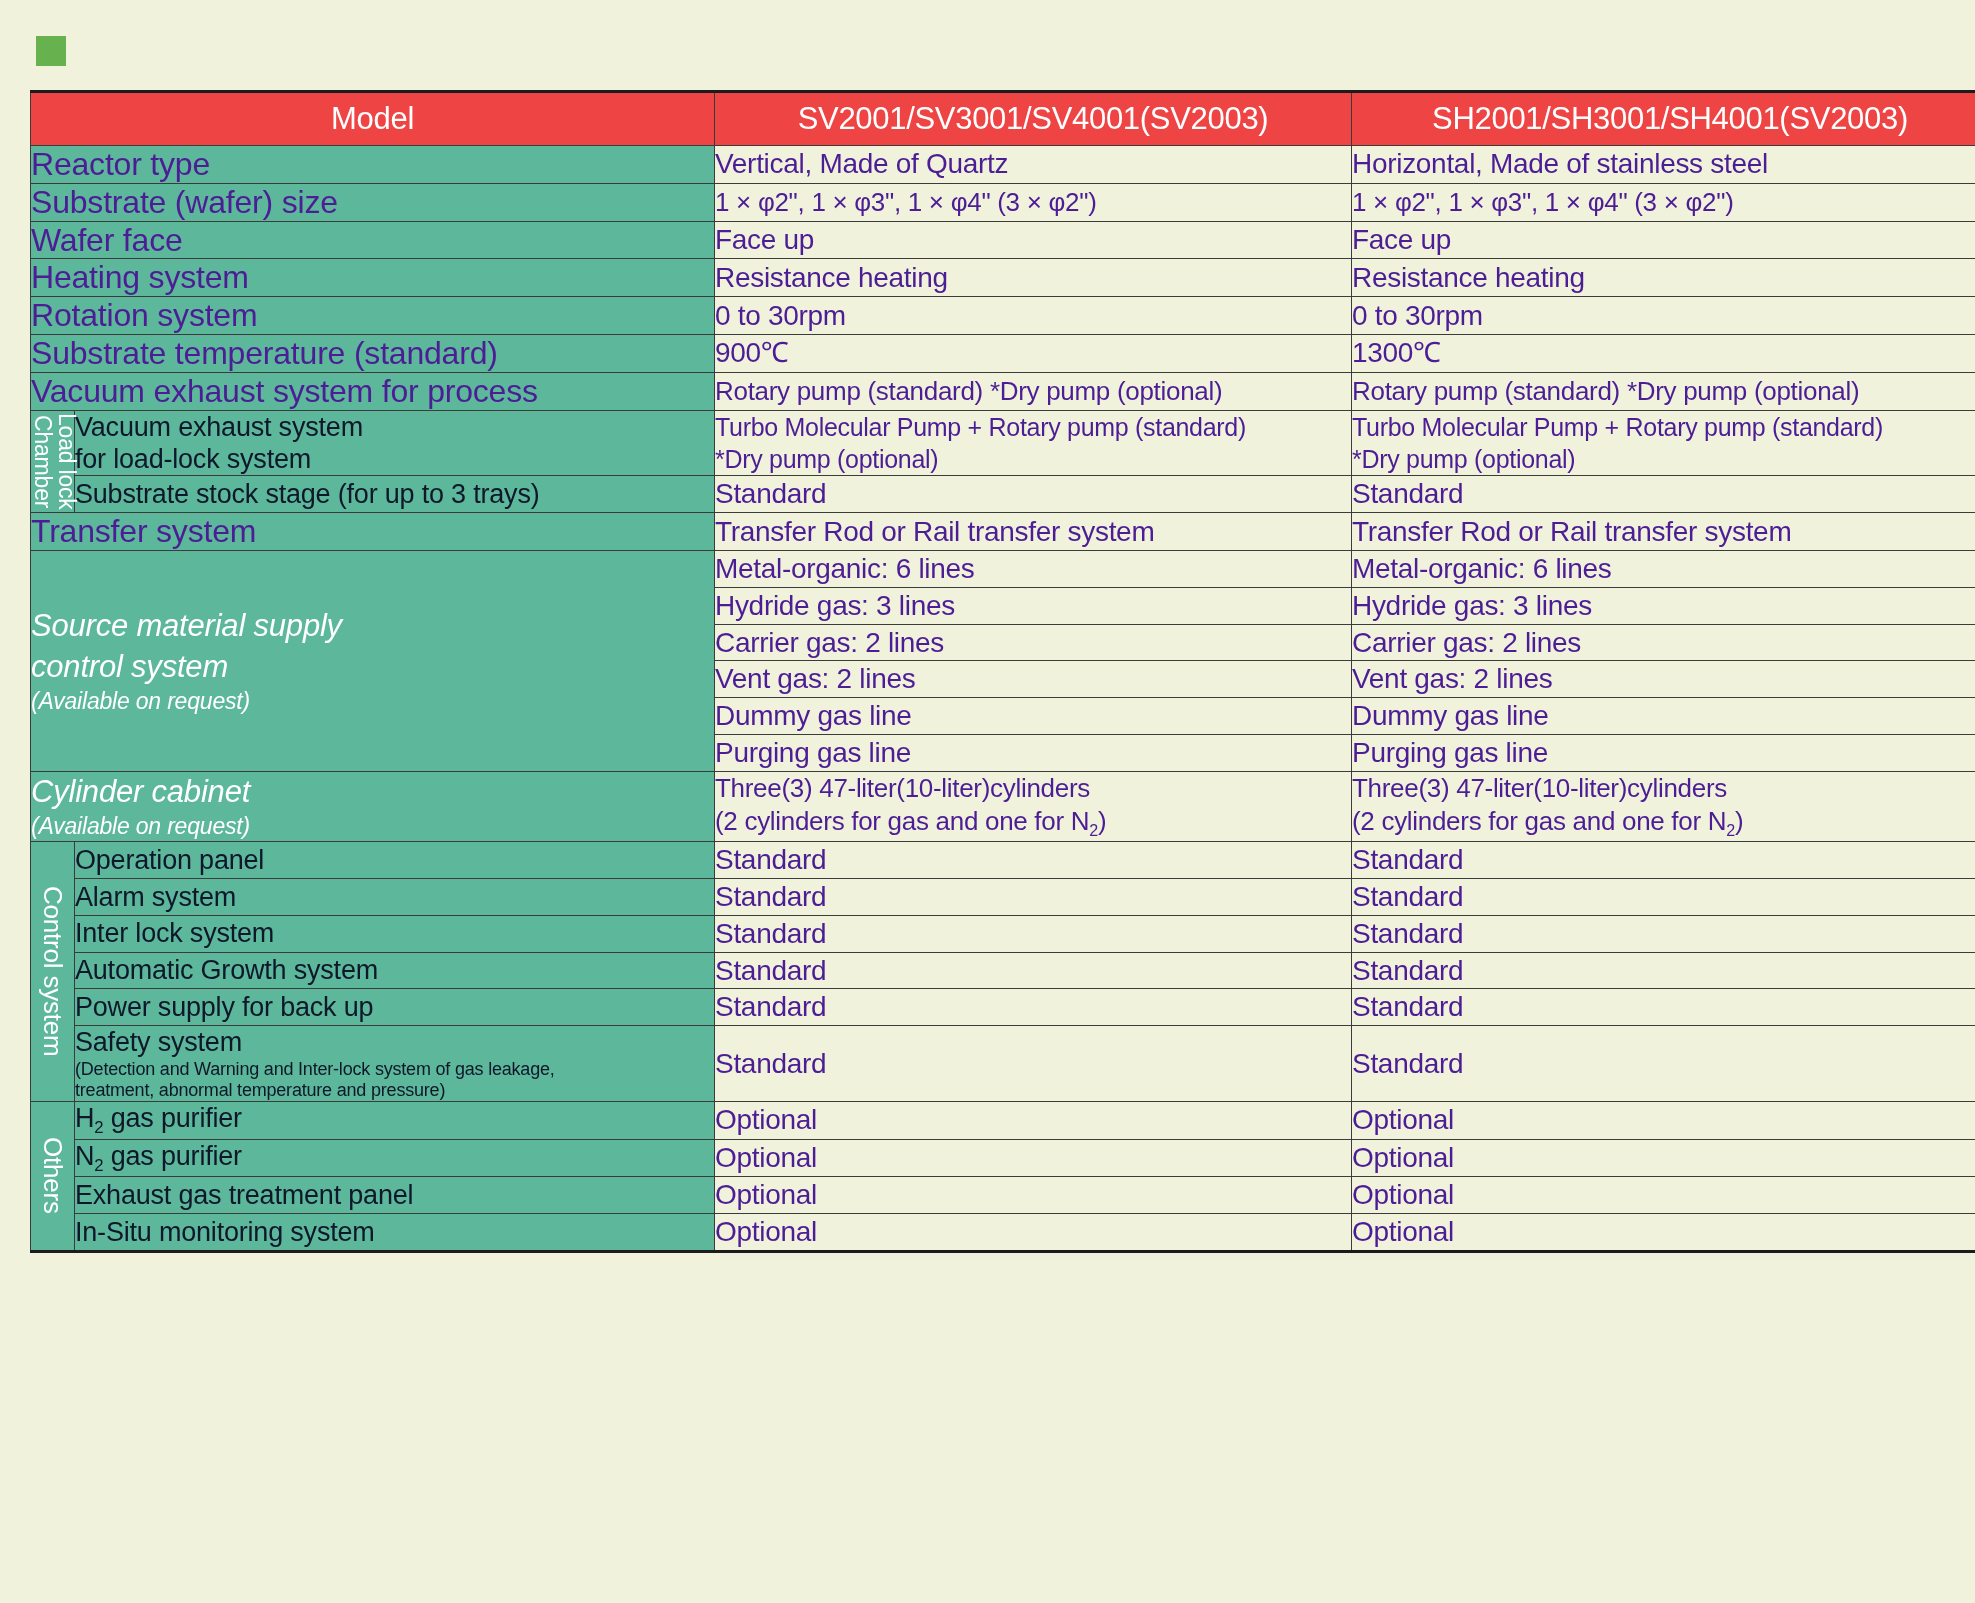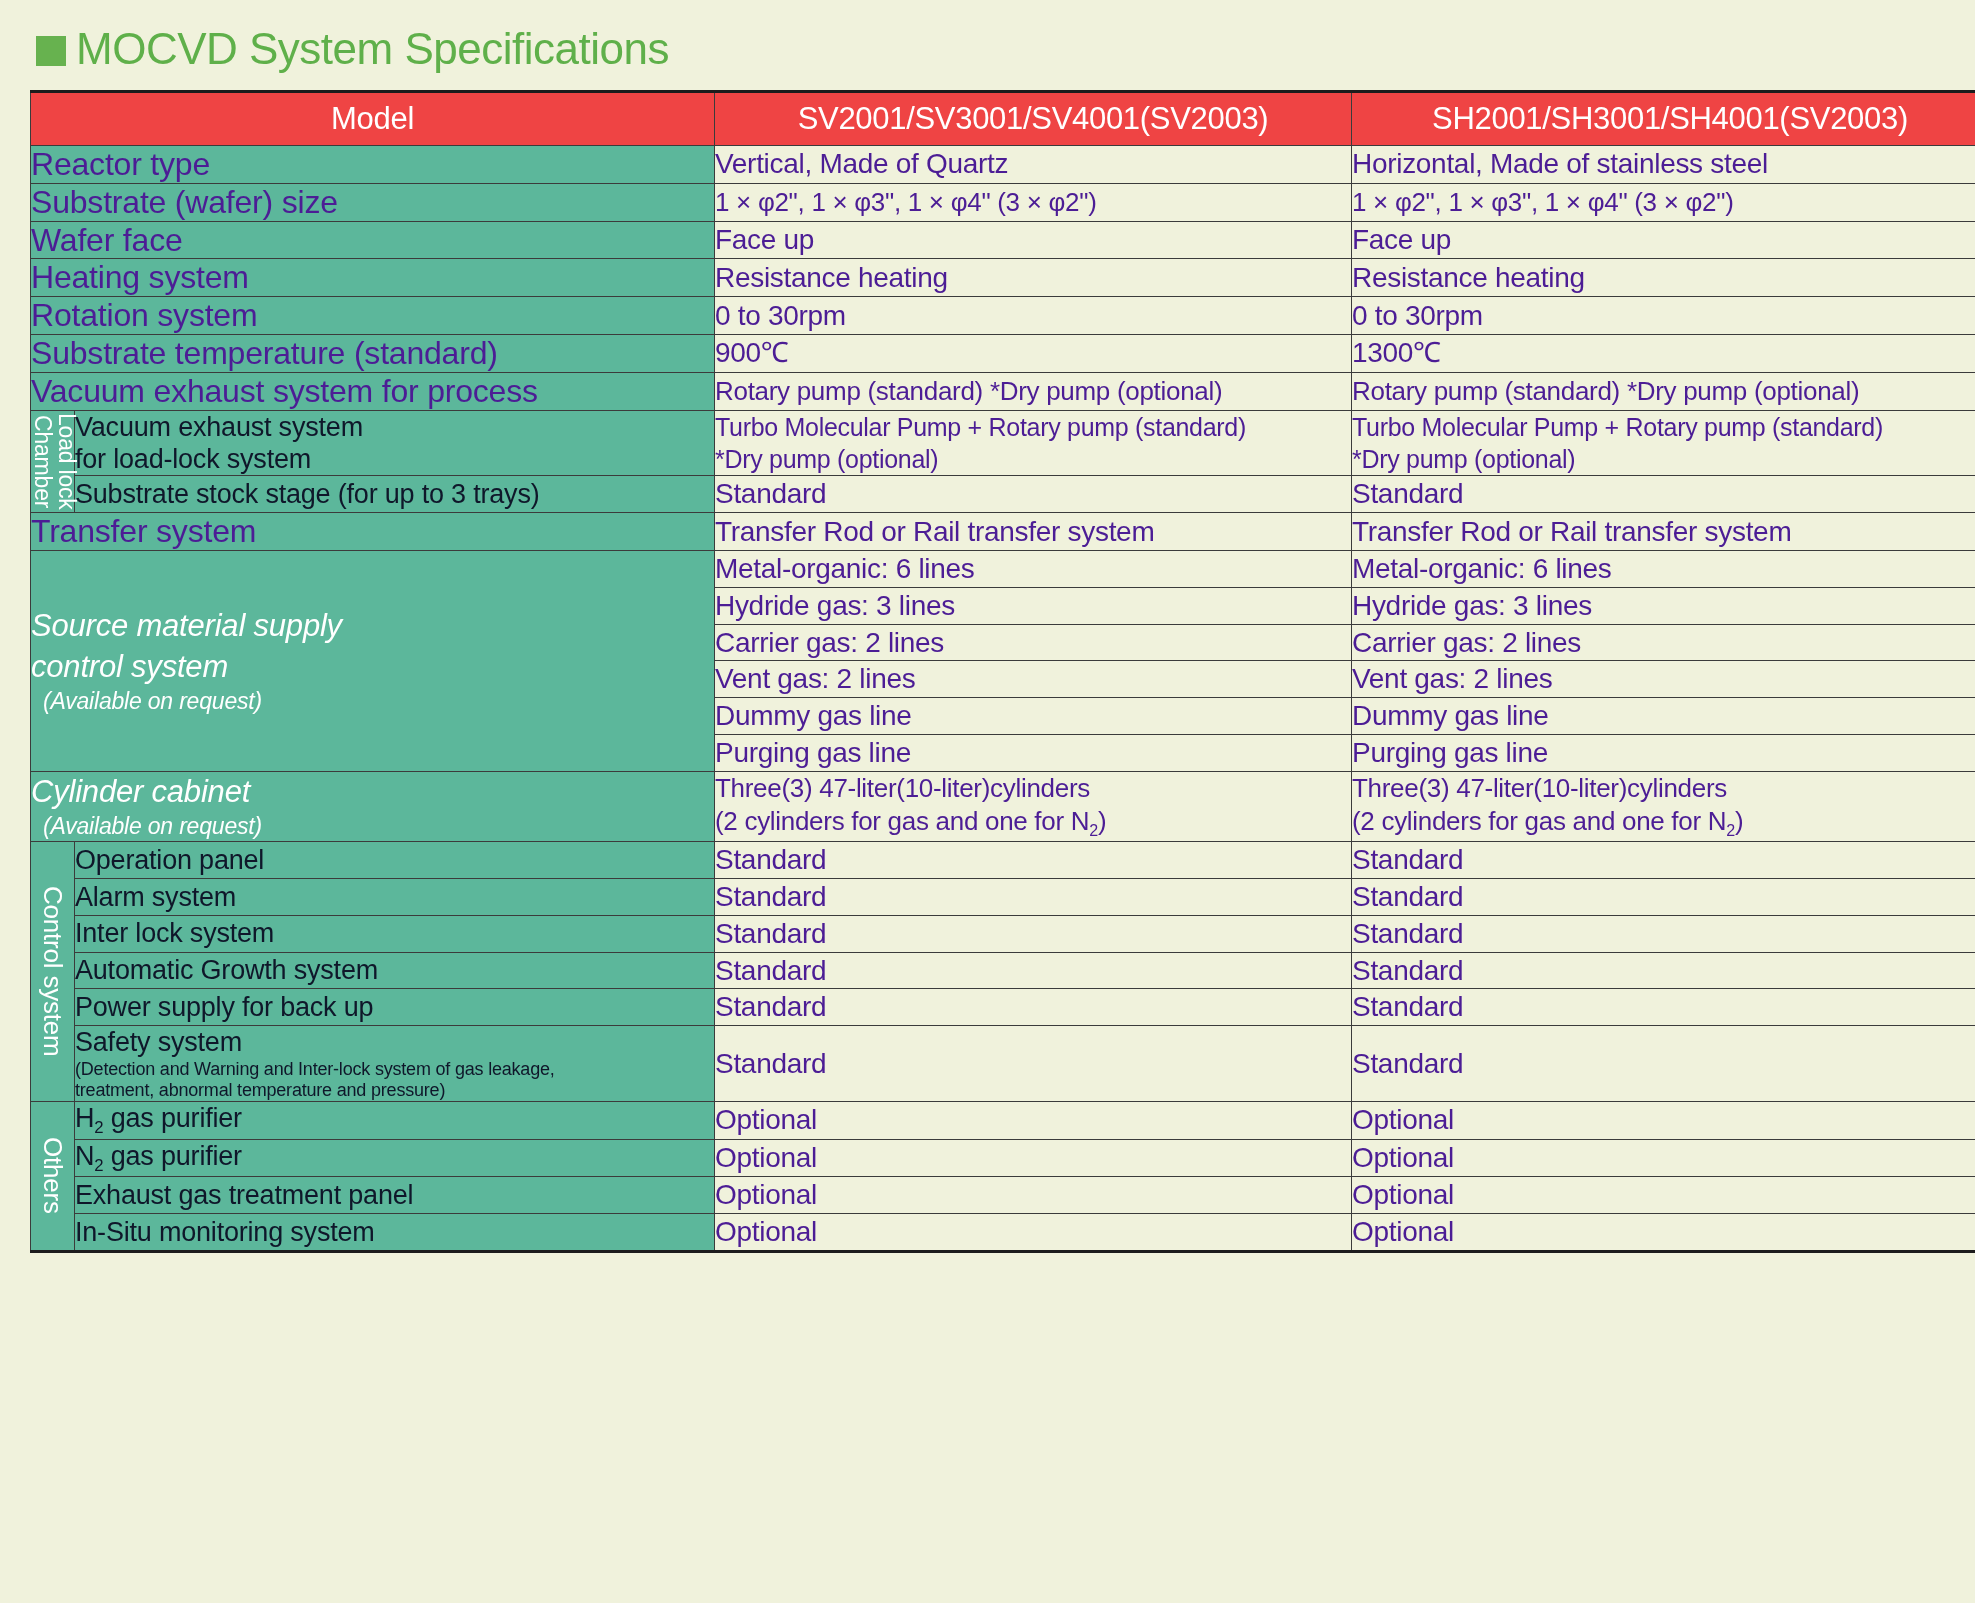--- a/index.html
+++ b/index.html
@@ -97,21 +97,20 @@
   .lbl-small {
     font-size: 18px;
     line-height: 1.18;
     display: block;
     letter-spacing: -0.2px;
   }
   .lbl-note {
     font-size: 23px;
     display: block;
     line-height: 1.25;
-    margin-left: 12px;
   }
   .lbl-big {
     background: #5cb79b;
     color: #ffffff;
     font-size: 31px;
     padding: 10px 0 10px 22px;
     line-height: 1.3;
     letter-spacing: -0.2px;
     font-style: italic;
   }
@@ -150,21 +149,20 @@
   .data.tiny { font-size: 25px; }
   sub { font-size: 0.62em; }
 </style>
 </head>
 <body>
 
 <div class="page">
 
   <div class="title-row">
     <div class="title-marker"></div>
-    <div class="title-text">MOCVD System Specifications</div>
   </div>
 
   <table class="spec">
     <colgroup>
       <col class="cw-vert">
       <col class="cw-label">
       <col class="cw-data">
       <col class="cw-data">
     </colgroup>
 

